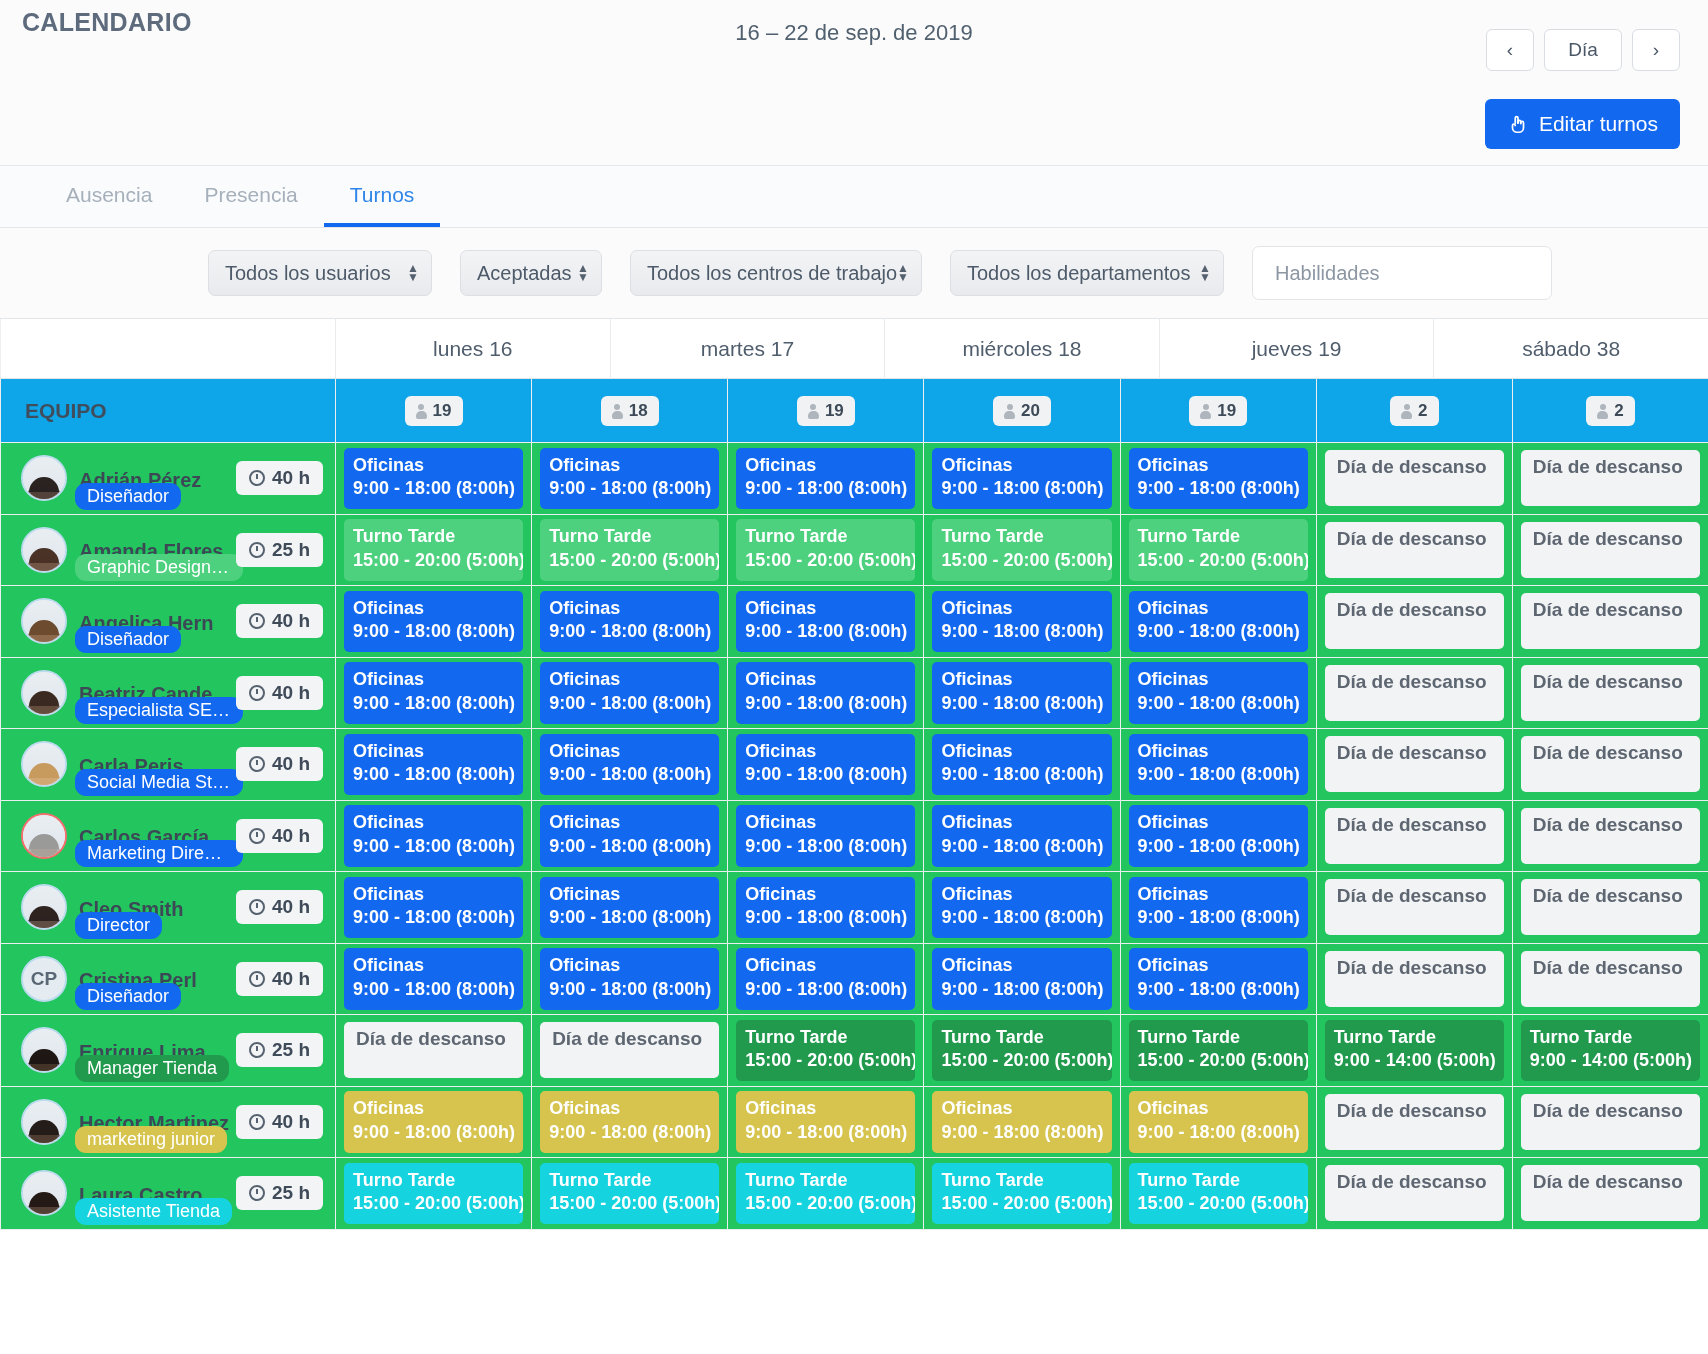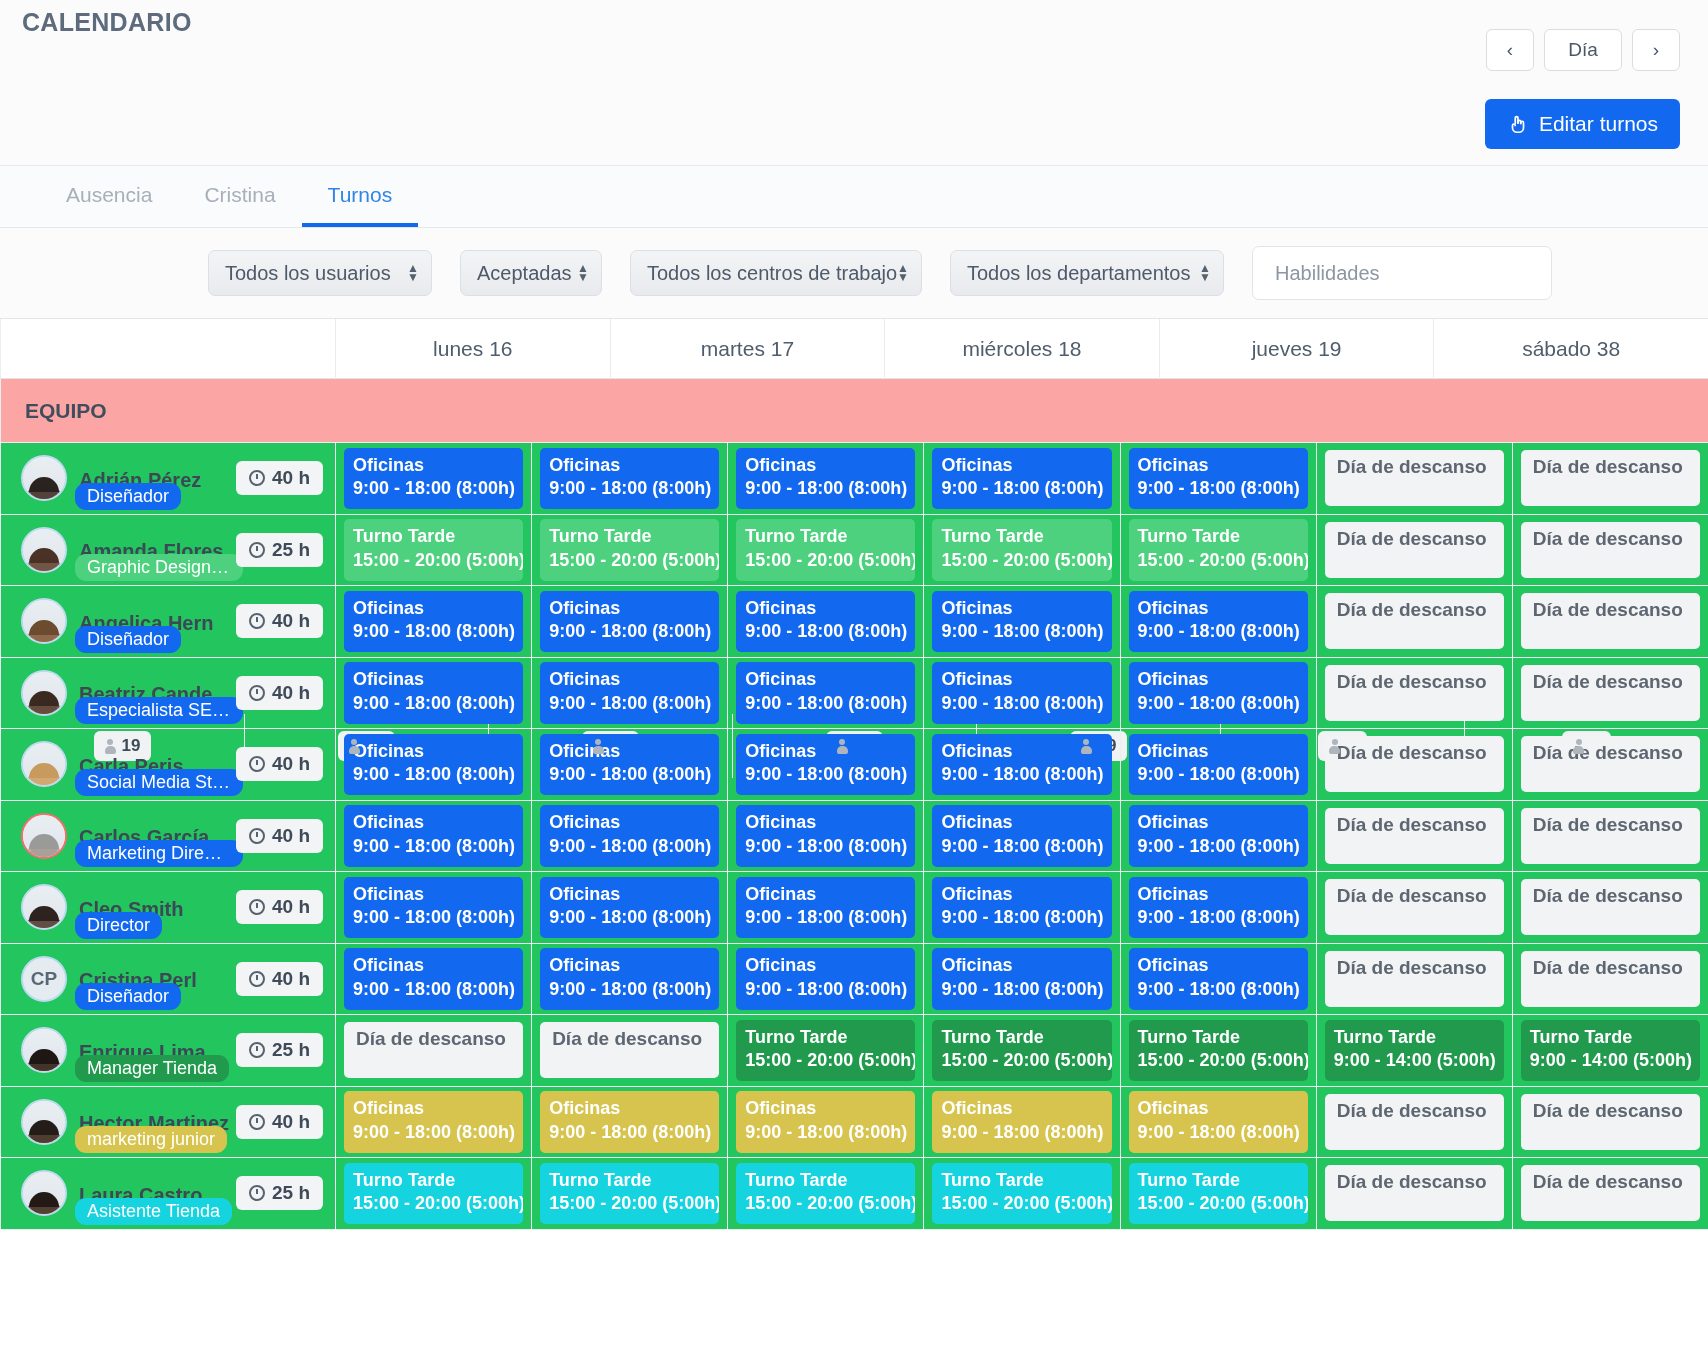--- a/index.html
+++ b/index.html
@@ -100,21 +100,21 @@
     display: flex; align-items: center; justify-content: center;
     font-size: 21px; color: #4f5d6c;
   }
   .today-tri {
     position: absolute; left: 0; top: 0;
     width: 0; height: 0;
     border-left: 40px solid #4cd07d;
     border-bottom: 46px solid transparent;
   }
 
-  .count-row { height: 64px; border-bottom: 1px solid #eceef0; background:#fca5a5;flex-direction:column; }
+  .count-row { height: 64px; border-bottom: 1px solid #eceef0; background:#0ea5e9; }
   .equipo {
     height: 64px; display: flex; align-items: center;
     padding-left: 24px; font-size: 21px; font-weight: bold; color: #404d5c;
     border-left: 1px solid #eceef0;
   }
   .count-wrap { height: 64px; display: flex; align-items: center; justify-content: center; }
   .count-badge {
     background: #f1f2f4; border-radius: 6px;
     padding: 5px 11px; display: flex; align-items: center; gap: 6px;
     font-size: 17px; font-weight: bold; color: #3d4a58;
@@ -180,20 +180,21 @@
     width: 100%; background: #f2f3f4; border-radius: 5px;
     height: 56px; display: flex; align-items: flex-start;
     padding: 6px 12px 0; font-size: 19px; font-weight: bold; color: #5d6671;
   }
 </style>
 </head>
 <body>
 
 <div class="topbar">
   <div class="app-title">CALENDARIO</div>
+  <div class="range-label">16 – 22 de sep. de 2019</div>
 
   <div class="nav-group">
     <div class="nav-btn">‹</div>
     <div class="nav-btn wide">Día</div>
     <div class="nav-btn">›</div>
   </div>
 
   <div class="edit-btn">
     <span style="display:flex;">
       <svg width="22" height="22" viewBox="0 0 24 24" fill="none" stroke="#fff" stroke-width="1.9" stroke-linecap="round" stroke-linejoin="round">
@@ -201,21 +202,21 @@
         <path d="M12 11V9.5a1.5 1.5 0 0 1 3 0V11"></path>
         <path d="M15 11.5v-1a1.5 1.5 0 0 1 3 0V16a5 5 0 0 1-5 5h-2a5 5 0 0 1-5-5v-2.5a1.5 1.5 0 0 1 3 0"></path>
       </svg>
     </span>
     <span>Editar turnos</span>
   </div>
 </div>
 
 <div class="tabs">
   <div class="tab">Ausencia</div>
-  <div class="tab">Cristina</div>
+  <div class="tab">Presencia</div>
   <div class="tab active">Turnos</div>
 </div>
 
 <div class="filters">
   <div class="sel w1">
     <span>Todos los usuarios</span>
     <span class="arrows">▲<br>▼</span>
   </div>
   <div class="sel w2">
     <span>Aceptadas</span>

